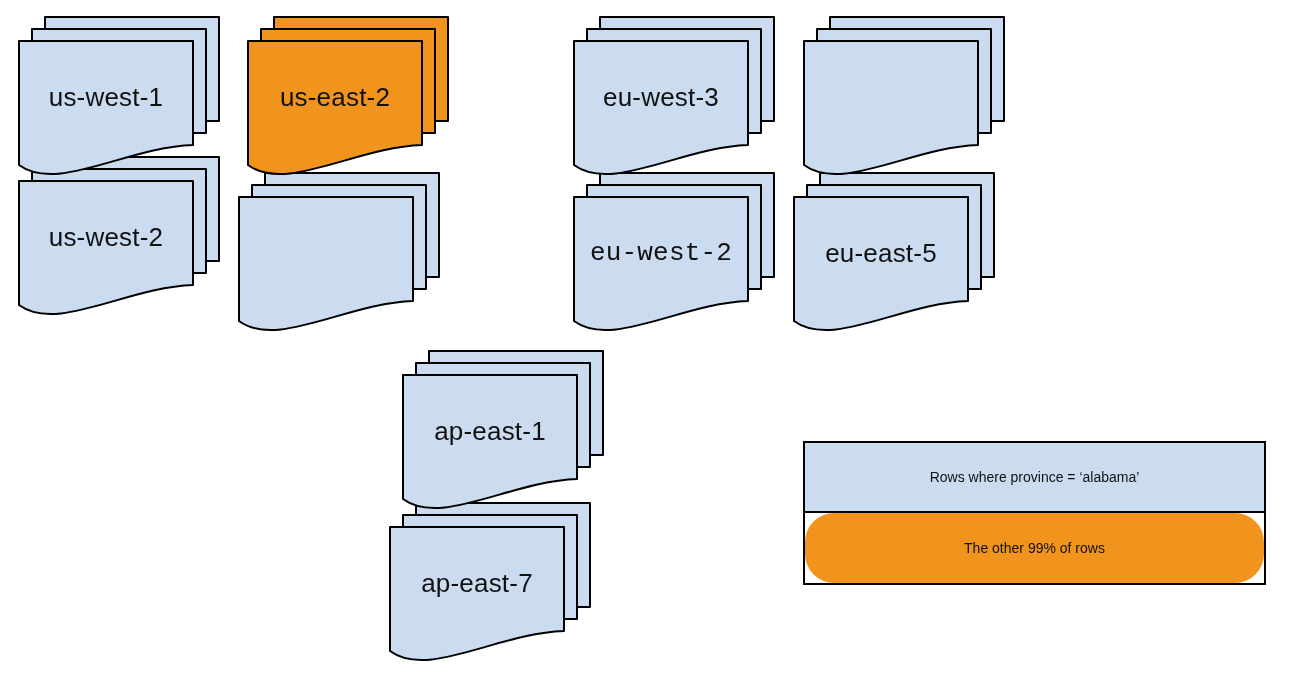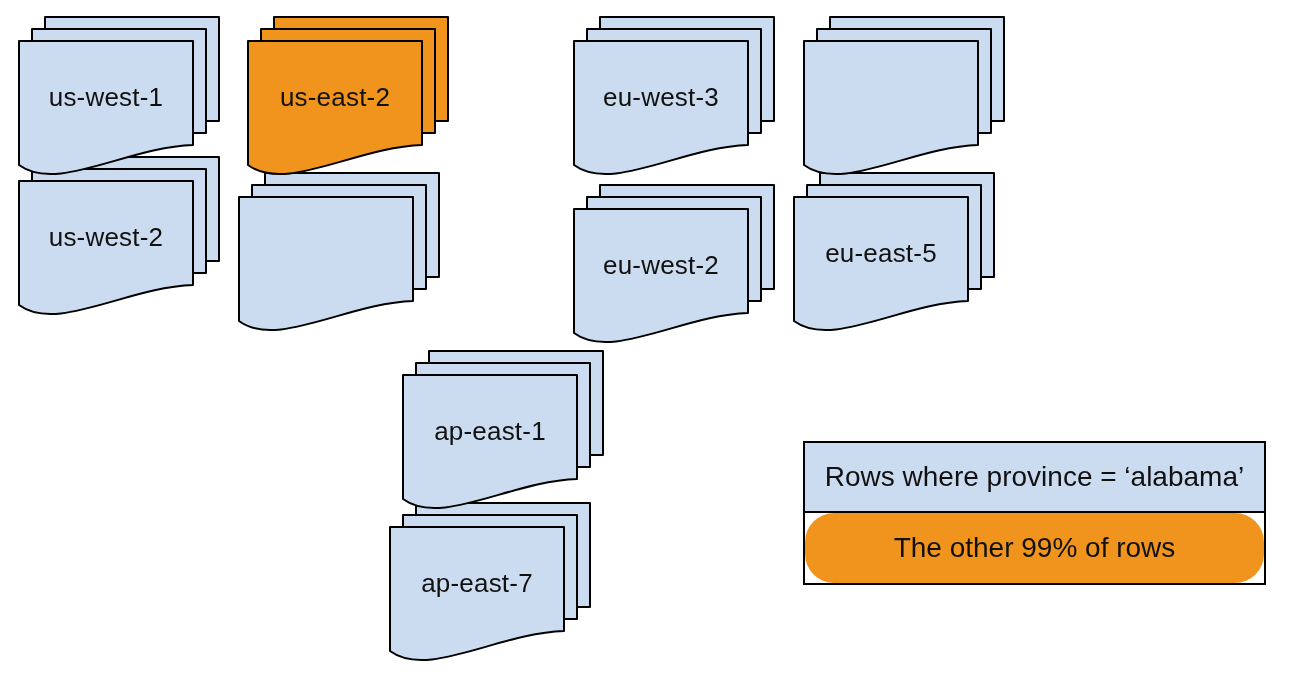--- a/index.html
+++ b/index.html
@@ -62,39 +62,39 @@
     box-sizing: border-box;
     background: #ffffff;
     z-index: 1;
   }
   .legend-row {
     width: 100%;
     height: 70px;
     display: flex;
     align-items: center;
     justify-content: center;
-    font-size: 28px;
+    font-size: 14px;
     box-sizing: border-box;
   }
   .legend-row.normal {
     background: var(--region-fill, #ccdcf0);
     border-bottom: 2px solid var(--stroke, #000000);
   }
   .legend-row.highlight {
     background: var(--highlight-fill, #f0941d);
     border-radius: 29px;
   }
   
   .pos-us-west-1 { left: 18px;  top: 16px;  z-index: 5; }
   .pos-us-east-1 { left: 247px; top: 16px;  z-index: 5; }
   .pos-eu-west-1 { left: 573px; top: 16px;  z-index: 5; }
   .pos-eu-east-1 { left: 803px; top: 16px;  z-index: 5; }
   .pos-us-west-2 { left: 18px;  top: 156px; z-index: 4; text-align: right; }
   .pos-us-east-2 { left: 238px; top: 172px; z-index: 4; }
-  .pos-eu-west-2 { left: 573px; top: 184px; z-index: 4; }
+  .pos-eu-west-2 { left: 573px; top: 172px; z-index: 4; font-family: Liberation Mono, monospace; }
   .pos-eu-east-2 { left: 793px; top: 172px; z-index: 4; }
   .pos-ap-east-1 { left: 402px; top: 350px; z-index: 3; text-align: right; }
   .pos-ap-east-2 { left: 389px; top: 502px; z-index: 2; }
 </style>
 </head>
 <body>
 
 <div class="canvas">
 
   <div class="stack pos-us-west-1">

